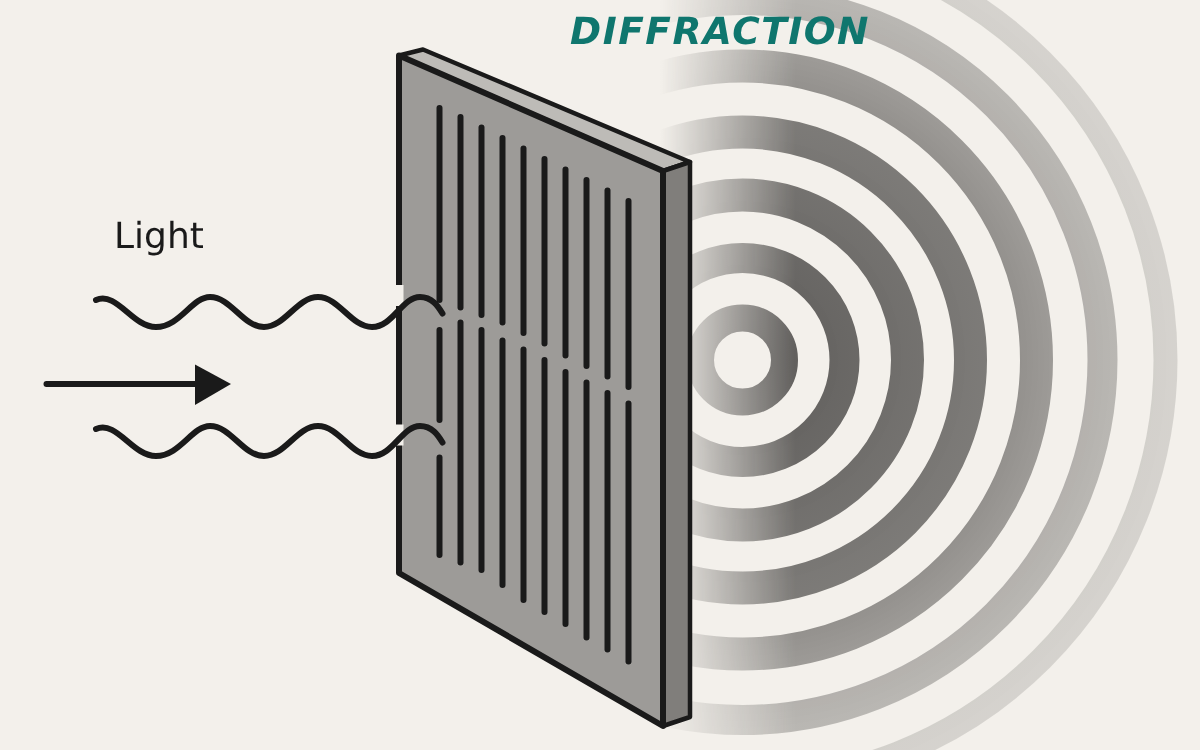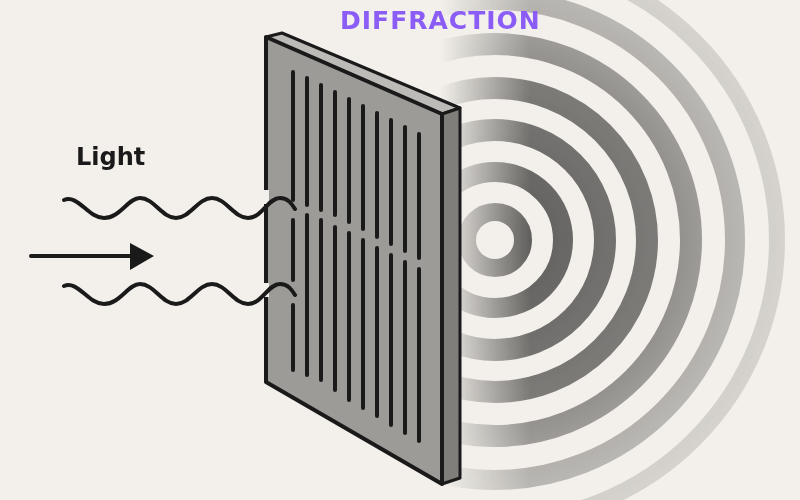--- a/index.html
+++ b/index.html
@@ -1,19 +1,19 @@
 <!DOCTYPE html>
 <html><head>
 <meta charset="utf-8">
 <style>
   html, body { margin: 0; padding: 0; }
   body { width: 800px; height: 500px; background: #f3f0eb; overflow: hidden; position: relative; font-family: "DejaVu Sans", sans-serif; }
   svg.stage { position: absolute; left: 0; top: 0; }
-  .title { position: absolute; left: 340px; top: 4px; width: 240px; text-align: left; font-family: "DejaVu Sans", sans-serif; font-weight: bold; font-size: 25px; line-height: 34px; letter-spacing: 1px; color: #8b5cf6; }
-  .light-label { position: absolute; left: 76px; top: 143px; font-family: "DejaVu Sans", sans-serif; font-weight: bold; font-size: 24px; color: #1a1a1a; }
+  .title { position: absolute; left: 340px; top: 4px; width: 240px; text-align: right; font-family: "DejaVu Sans", sans-serif; font-weight: bold; font-size: 25px; line-height: 34px; letter-spacing: 1px; color: #0f766e; font-style: italic; }
+  .light-label { position: absolute; left: 76px; top: 143px; font-family: "DejaVu Sans", sans-serif; font-weight: normal; font-size: 24px; color: #1a1a1a; }
 </style>
 </head>
 <body>
 
 <svg class="stage" width="800" height="500" viewBox="0 0 800 500">
   <defs>
     <radialGradient id="ringFade" cx="495" cy="240" r="300" gradientUnits="userSpaceOnUse">
       <stop offset="0" stop-color="#5a5856" stop-opacity="1"></stop>
       <stop offset="0.6" stop-color="#7a7875" stop-opacity="0.95"></stop>
       <stop offset="1" stop-color="#a8a6a2" stop-opacity="0.8"></stop>

